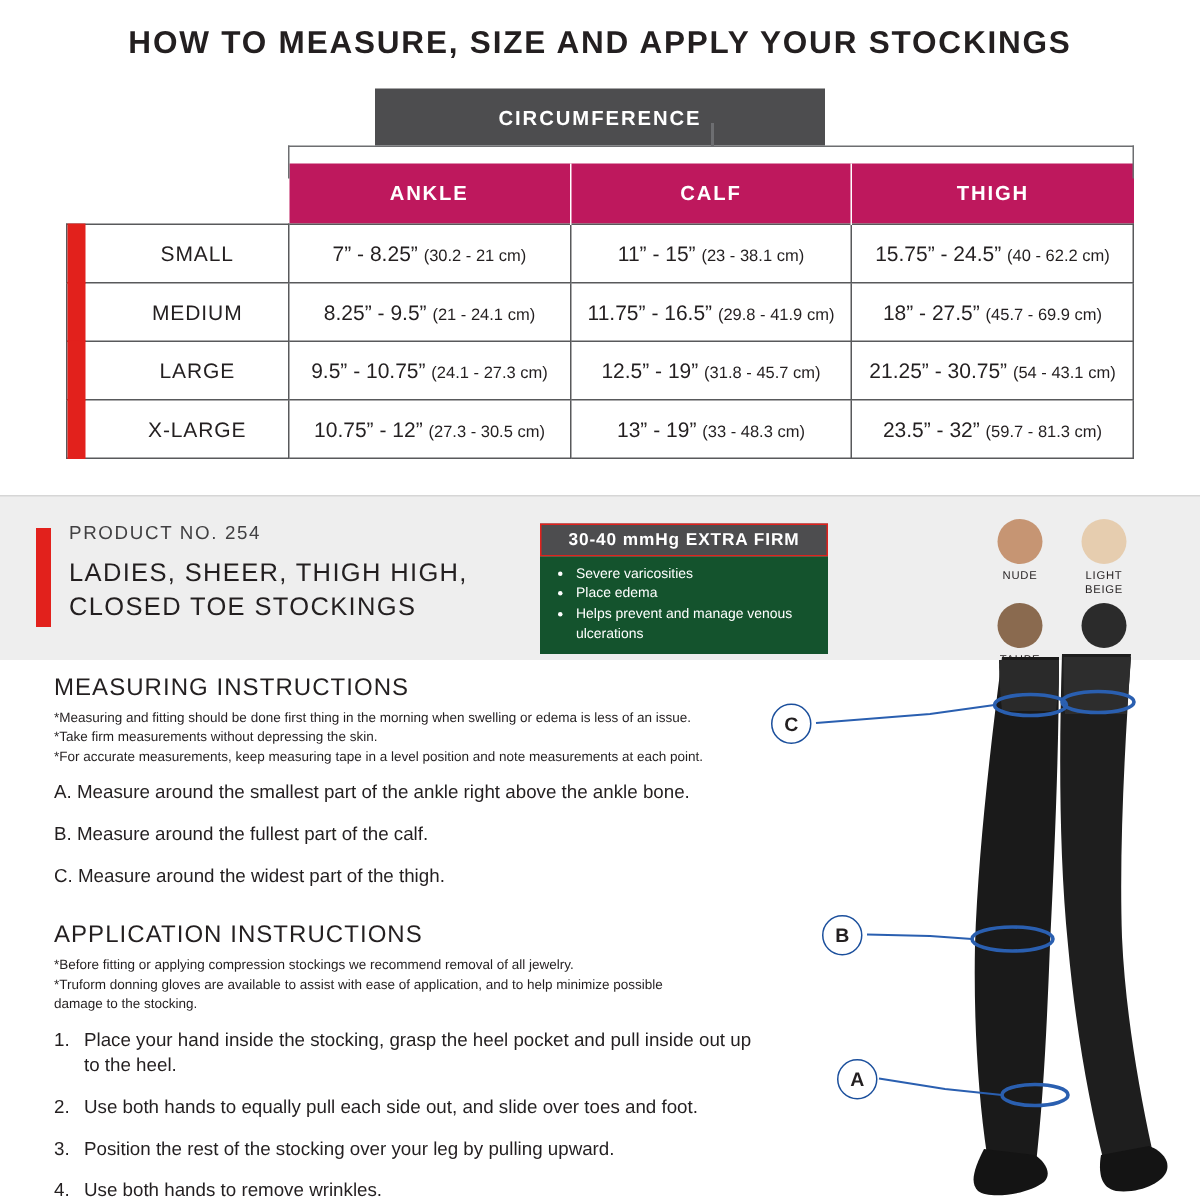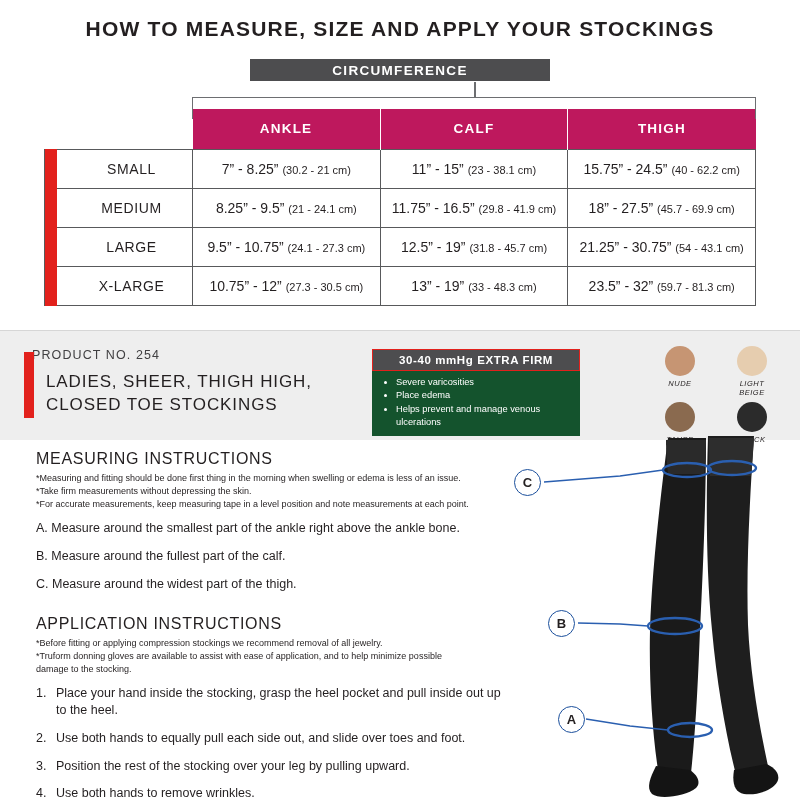--- a/index.html
+++ b/index.html
@@ -30,21 +30,21 @@
   }
   .circ-row {
     position: relative;
     height: 46px;
   }
   .circ-box {
     position: absolute;
     left: 206px;
     top: 0;
     width: 300px;
-    height: 22px;
+    height: 38px;
     background: #4d4d4f;
     color: #ffffff;
     font-size: 13.5px;
     font-weight: bold;
     letter-spacing: 1.3px;
     display: flex;
     align-items: center;
     justify-content: center;
   }
   
@@ -133,40 +133,40 @@
   }
   .product .red-bar {
     position: absolute;
     left: 0;
     top: 4px;
     width: 10px;
     height: 66px;
     background: #e2211c;
   }
   .product .pno {
-    margin-left: 8px;
+    margin-left: 22px;
     font-size: 12.5px;
     letter-spacing: 1.1px;
     color: #414042;
   }
   .product .pname {
     margin-left: 22px;
     margin-top: 9px;
     font-size: 17px;
     letter-spacing: 0.9px;
     line-height: 1.35;
     color: #231f20;
   }
 
   
   .compression {
     position: absolute;
-    left: 372px;
+    left: 360px;
     top: 349px;
-    width: 208px;
+    width: 192px;
   }
   .comp-head {
     background: #4d4d4f;
     border: 1.5px solid #e2211c;
     color: #ffffff;
     font-size: 11.5px;
     font-weight: bold;
     letter-spacing: 0.6px;
     text-align: center;
     padding: 4px 0;
@@ -180,21 +180,21 @@
   }
   .comp-body li { margin-left: 10px; }
 
   
   .swatches {
     position: absolute;
     left: 662px;
     top: 346px;
     width: 116px;
   }
-  .sw-row { display: flex; gap: 36px; font-style: italic; }
+  .sw-row { display: flex; gap: 20px; }
   .sw { width: 36px; text-align: center; }
   .sw .dot {
     width: 30px; height: 30px;
     border-radius: 50%;
     margin: 0 auto;
   }
   .sw .lbl {
     font-size: 7.5px;
     letter-spacing: 0.5px;
     margin-top: 3px;

